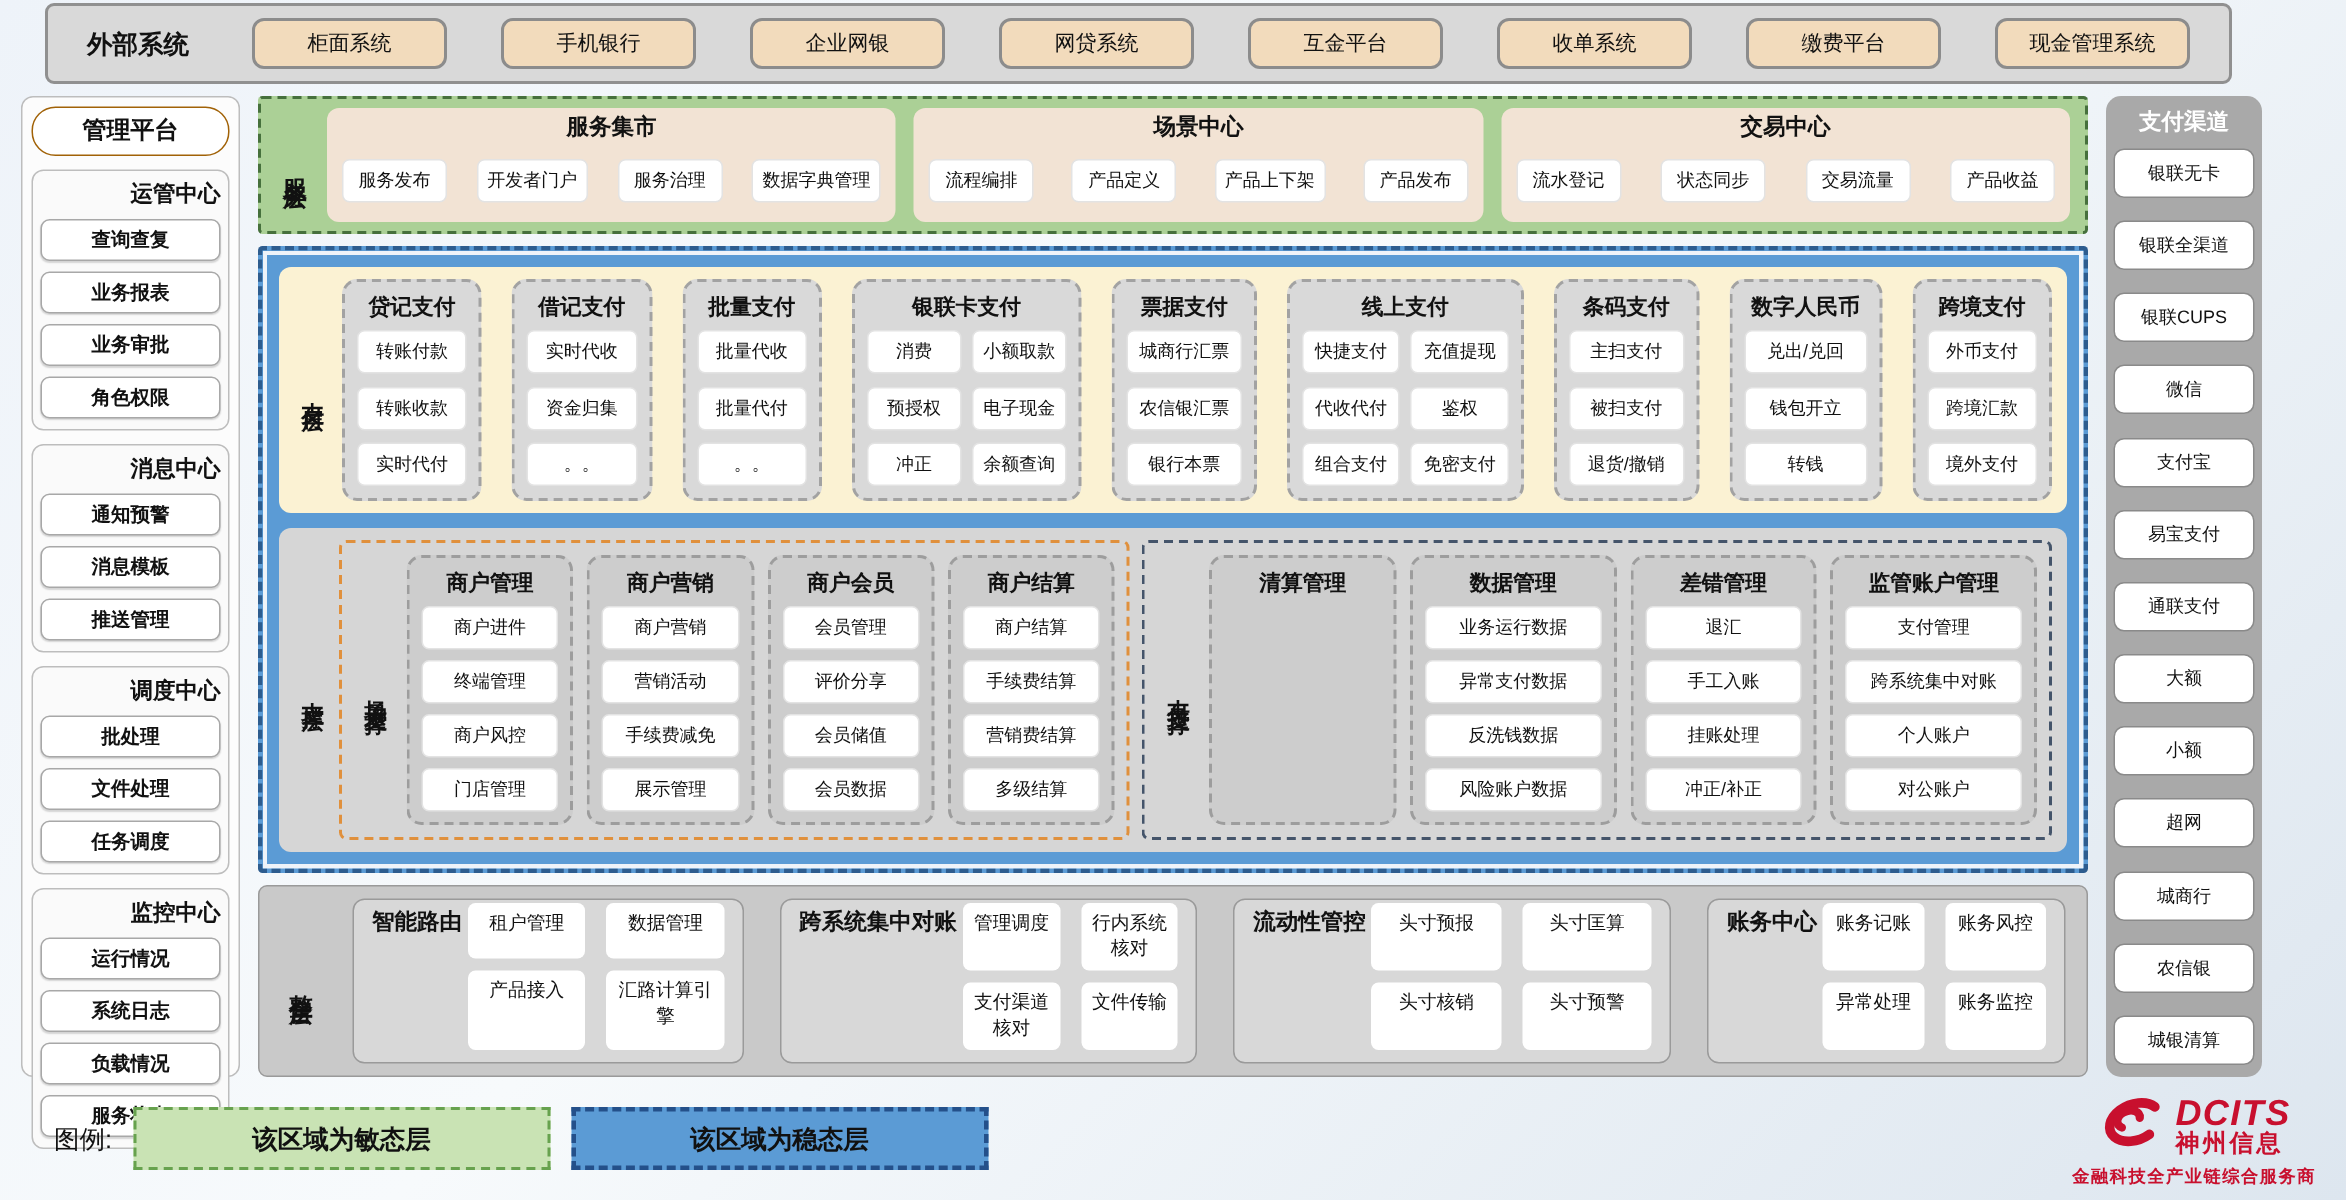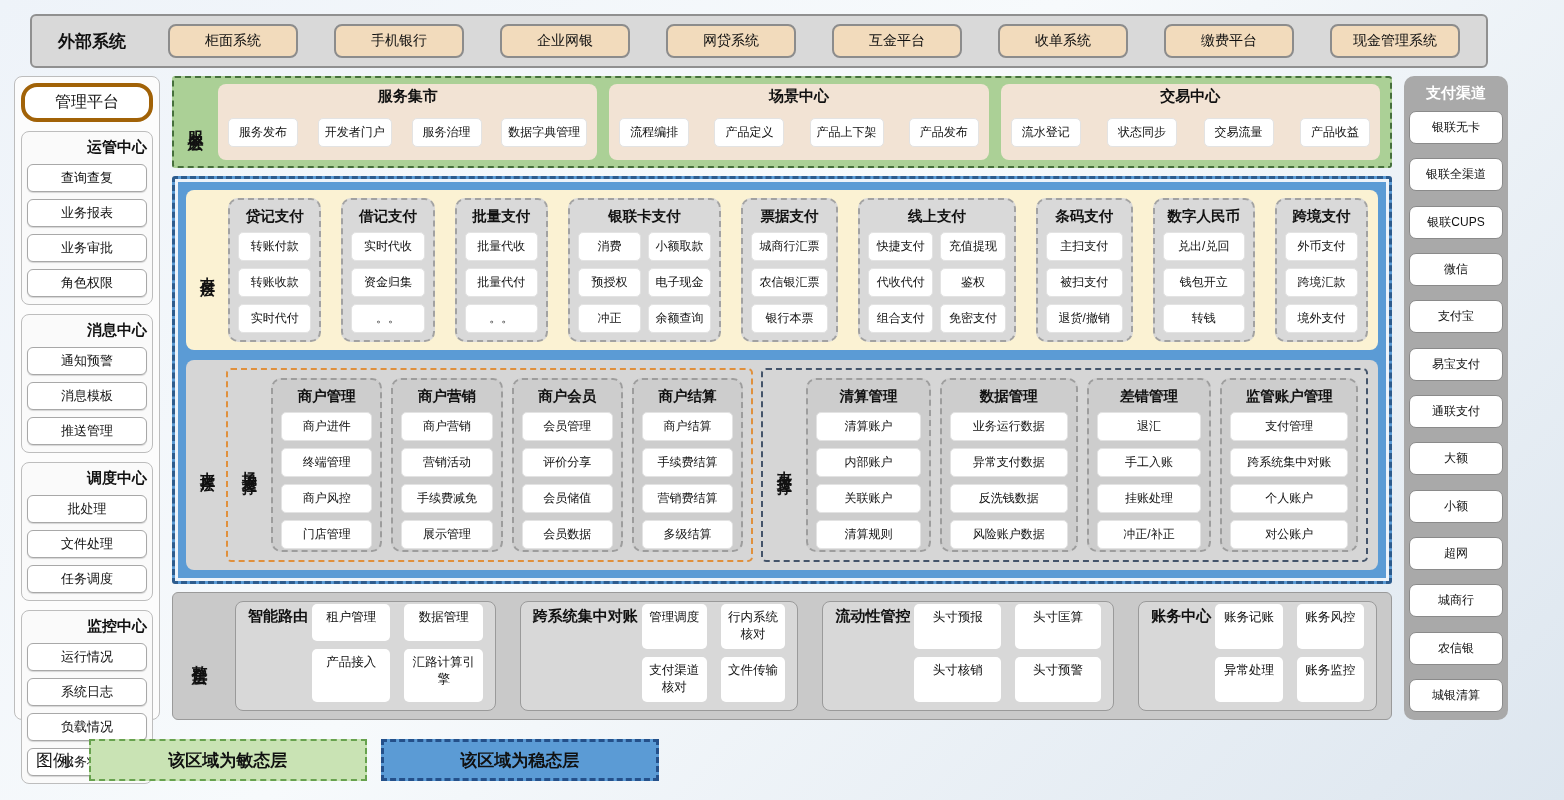--- a/index.html
+++ b/index.html
@@ -1,37 +1,37 @@
 <!DOCTYPE html>
 <html><head>
 <meta charset="utf-8">
 <style>
   html,body{margin:0;padding:0;}
   .page{width:1564px;height:800px;box-sizing:border-box;display:flex;flex-direction:column;gap:8px;
-        padding:12px 14px 8px 14px;background:linear-gradient(135deg,#eef3f9 0%,#f7fafc 45%,#dde6ef 100%);
+        padding:0 14px 8px 14px;background:linear-gradient(135deg,#eef3f9 0%,#f7fafc 45%,#dde6ef 100%);
         font-family:"Liberation Sans",sans-serif;color:#111;}
   
   .topbar{height:50px;background:#d9d9d9;border:2px solid #909090;border-radius:6px;
           display:flex;align-items:center;margin:2px 62px 0 16px;padding:0 26px;flex:0 0 auto;}
   .topbar-title{font-weight:bold;font-size:17px;width:110px;flex:0 0 auto;}
   .topbar-items{flex:1;display:flex;justify-content:space-between;gap:10px;}
   .top-btn{background:#f2dbbc;border:2px solid #8c8c8c;border-radius:8px;padding:6px 0;min-width:126px;
            text-align:center;font-size:14px;}
   
   .mid{flex:1;display:flex;gap:12px;min-height:0;}
   
   .lsb{width:146px;flex:0 0 auto;background:#fcfcfc;border:1px solid #bdbdbd;border-radius:8px;
        padding:6px;display:flex;flex-direction:column;gap:9px;box-sizing:border-box;}
-  .lsb-title{border:4px solid #a16207;border-radius:16px;background:#fff;font-weight:normal;font-size:16px;
+  .lsb-title{border:1px solid #a16207;border-radius:16px;background:#fff;font-weight:bold;font-size:16px;
              text-align:center;padding:5px 0;}
   .lsb-group{border:1px solid #bdbdbd;border-radius:8px;background:#fafafa;padding:4px 5px 7px 5px;
              display:flex;flex-direction:column;gap:7px;flex:1;}
   .lsb-group-title{font-weight:bold;font-size:15px;text-align:right;padding-top:2px;}
   .lsb-btn{background:#fff;border:1px solid #a8a8a8;border-radius:6px;text-align:center;font-size:13px;
-           padding:4px 0;box-shadow:0 1px 1px rgba(0,0,0,.15);}
+           padding:4px 0;box-shadow:0 1px 1px rgba(0,0,0,.15);font-weight:bold;}
   
   .main{flex:1;display:flex;flex-direction:column;gap:8px;min-width:0;}
   .vlabel{writing-mode:vertical-rl;text-orientation:upright;font-weight:bold;font-size:15px;
           letter-spacing:3px;display:flex;align-items:center;justify-content:center;flex:0 0 auto;}
   
   .svc{flex:0 0 92px;background:#abd096;border:2px dashed #46703c;border-radius:3px;
        display:flex;gap:12px;padding:6px 10px;box-sizing:border-box;}
   .svc .vlabel{width:22px;font-size:16px;}
   .svc-group{flex:1;background:#f2e3d4;border-radius:8px;padding:3px 10px 7px 10px;
              display:flex;flex-direction:column;gap:5px;}
@@ -309,26 +309,20 @@
                   <div class="chip">营销费结算</div>
                   <div class="chip">多级结算</div>
                 </div>
             </div>
           </div>
 
           <div class="paysup-box">
             <div class="vlabel">支付支撑</div>
             <div class="gcol sup-col f100">
               <div class="gcol-title">清算管理</div>
-              <div class="gcol-items">
-                  <div class="chip">清算账户</div>
-                  <div class="chip">内部账户</div>
-                  <div class="chip">关联账户</div>
-                  <div class="chip">清算规则</div>
-                </div>
             </div>
             <div class="gcol sup-col f110">
               <div class="gcol-title">数据管理</div>
               <div class="gcol-items">
                   <div class="chip">业务运行数据</div>
                   <div class="chip">异常支付数据</div>
                   <div class="chip">反洗钱数据</div>
                   <div class="chip">风险账户数据</div>
                 </div>
             </div>
@@ -414,14 +408,31 @@
         </div>
     </div>
   </div>
 
   <div class="footer">
     <div class="legend">
       <div class="legend-label">图例:</div>
       <div class="legend-box legend-agile">该区域为敏态层</div>
       <div class="legend-box legend-stable">该区域为稳态层</div>
     </div>
+    <div class="logo">
+      <div class="logo-row">
+        <span>
+          <svg width="46" height="44" viewBox="0 0 48 48">
+            <g fill="none" stroke="#c8102e" stroke-linecap="round">
+              <path d="M41 13 A 19 13 -22 1 0 37 33" stroke-width="7"></path>
+              <path d="M17 28 A 8.5 6 -22 1 1 30 21" stroke-width="6"></path>
+            </g>
+          </svg>
+        </span>
+        <div class="logo-text">
+          <span class="logo-brand">DCITS</span>
+          <span class="logo-name">神州信息</span>
+        </div>
+      </div>
+      <div class="logo-tag">金融科技全产业链综合服务商</div>
+    </div>
   </div>
 </div>
 
 </body></html>

